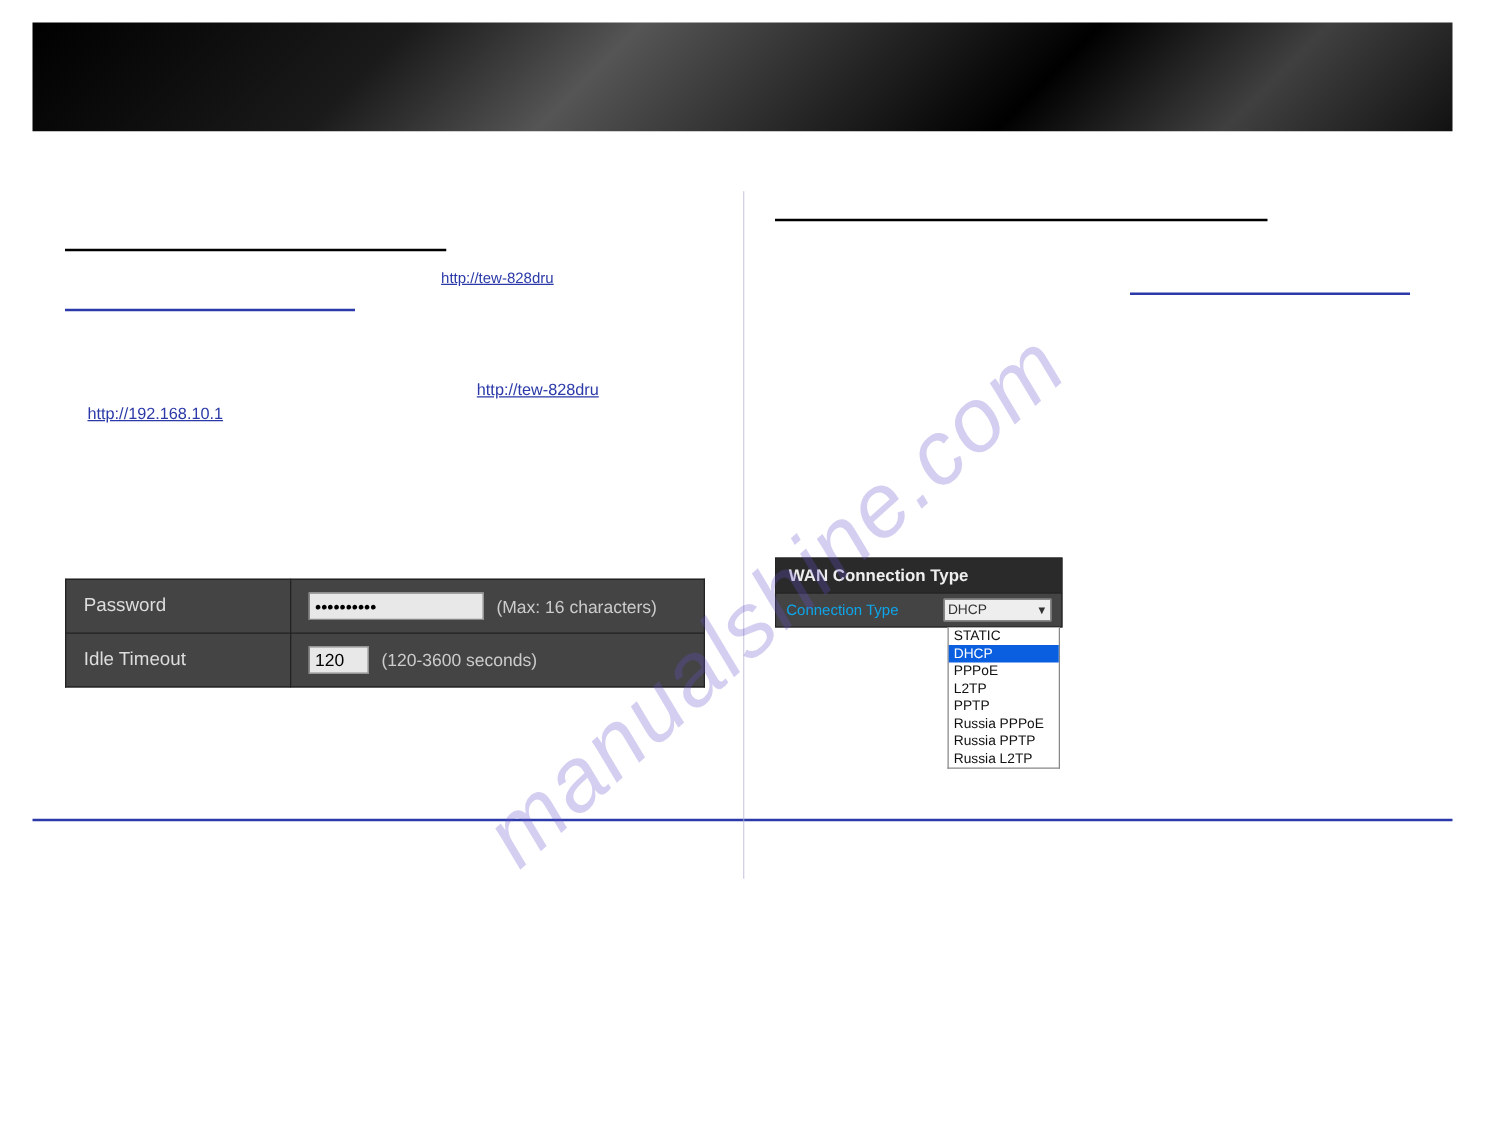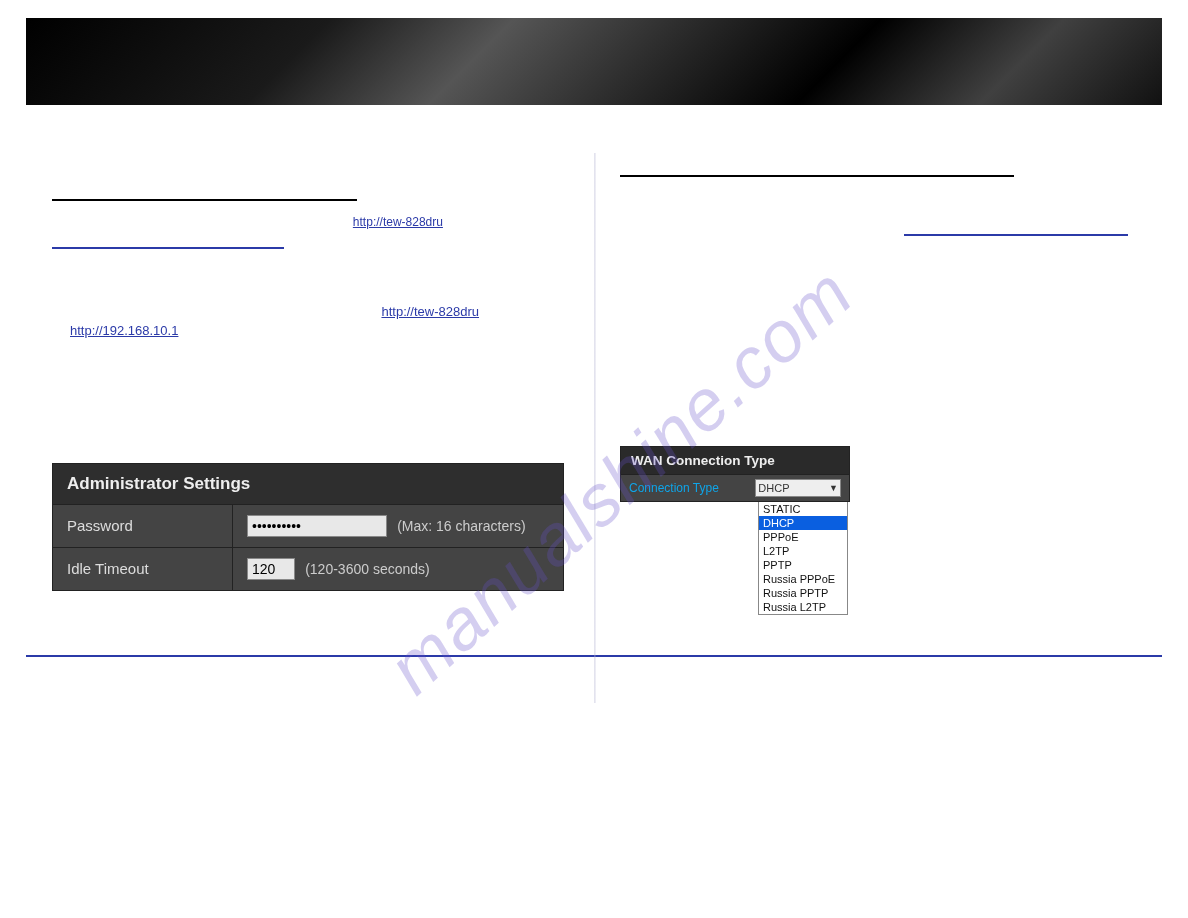--- a/index.html
+++ b/index.html
@@ -86,23 +86,20 @@
         <span class="bold">Password</span>
         <span>, select your preferred language, then click </span>
         <span class="bold">Login</span>
         <span>.</span>
       </li>
     </ol>
 
     <div class="admin-table-wrap">
       <table class="admin">
         <tbody>
-            <tr>
-              <th colspan="2">Administrator Settings</th>
-            </tr>
         <tr>
           <td class="label">Password</td>
           <td>
             <input type="password" style="width: 140px;" value="----------">
             <span class="hint">(Max: 16 characters)</span>
           </td>
         </tr>
         <tr>
           <td class="label">Idle Timeout</td>
           <td>

